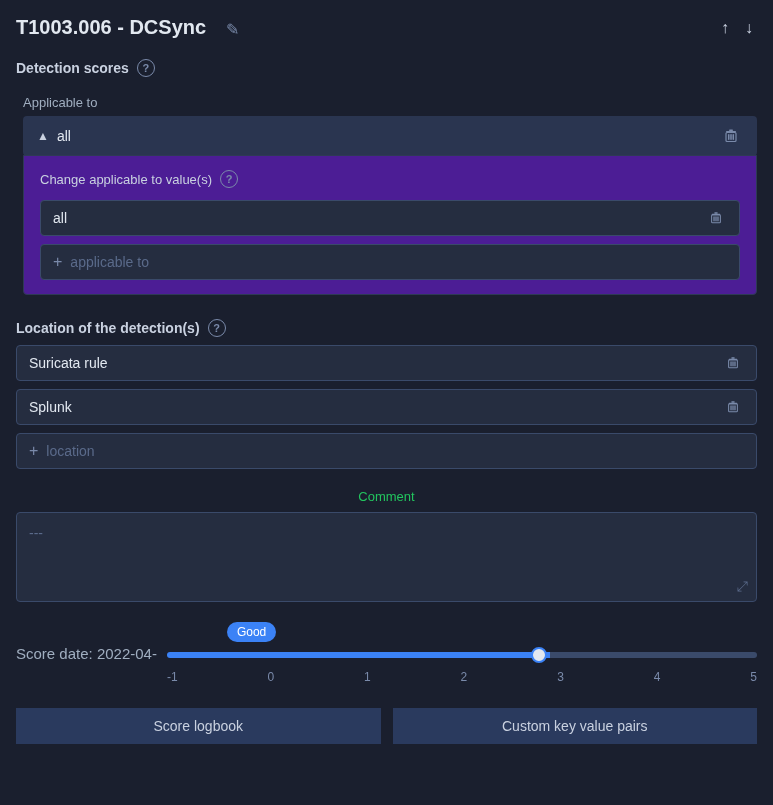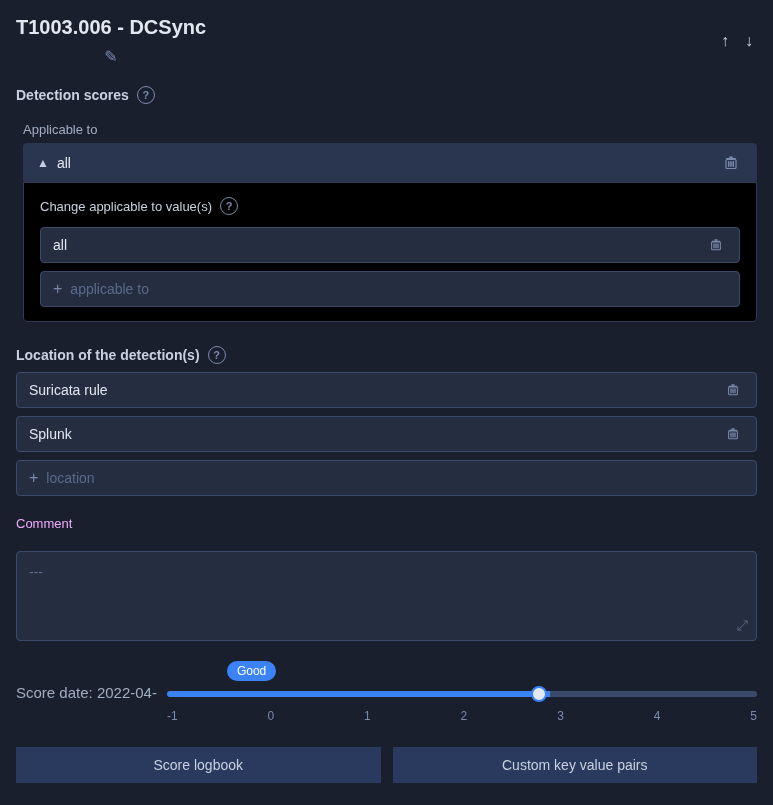--- a/index.html
+++ b/index.html
@@ -19,23 +19,22 @@
       gap: 12px;
     }
     .header-row {
       display: flex;
       align-items: center;
       justify-content: space-between;
       padding-bottom: 8px;
     }
     .title-area {
       display: flex;
-      align-items: center;
-      gap: 8px;
-      flex-direction: column;
+      align-items: flex-end;
+      gap: 20px;
     }
     .page-title {
       font-size: 20px;
       font-weight: 600;
       color: #e2e8f0;
     }
     .edit-icon {
       color: #7a8aaa;
       cursor: pointer;
       font-size: 16px;
@@ -113,21 +112,21 @@
       background: none;
       border: none;
       color: #7a8aaa;
       cursor: pointer;
       font-size: 14px;
       padding: 2px 4px;
       display: flex;
       align-items: center;
     }
     .expanded-content {
-      background-color: #000000;
+      background-color: #4c1d95;
       border: 1px solid #2e3a55;
       border-radius: 0 0 4px 4px;
       padding: 14px 16px;
       margin-top: -1px;
     }
     .subsection-header {
       display: flex;
       align-items: center;
       gap: 8px;
       margin-bottom: 12px;
@@ -172,22 +171,23 @@
       font-size: 14px;
     }
     .location-section {
       margin-top: 8px;
     }
     .comment-section {
       margin-top: 8px;
     }
     .comment-label {
       font-size: 13px;
-      color: #f0abfc;
-      margin-bottom: 20px;
+      color: #22c55e;
+      margin-bottom: 8px;
+      text-align: center;
     }
     .comment-box {
       background-color: #252d40;
       border: 1px solid #3a4a6a;
       border-radius: 4px;
       padding: 12px;
       min-height: 90px;
       position: relative;
       color: #5a6a8a;
       font-size: 14px;

